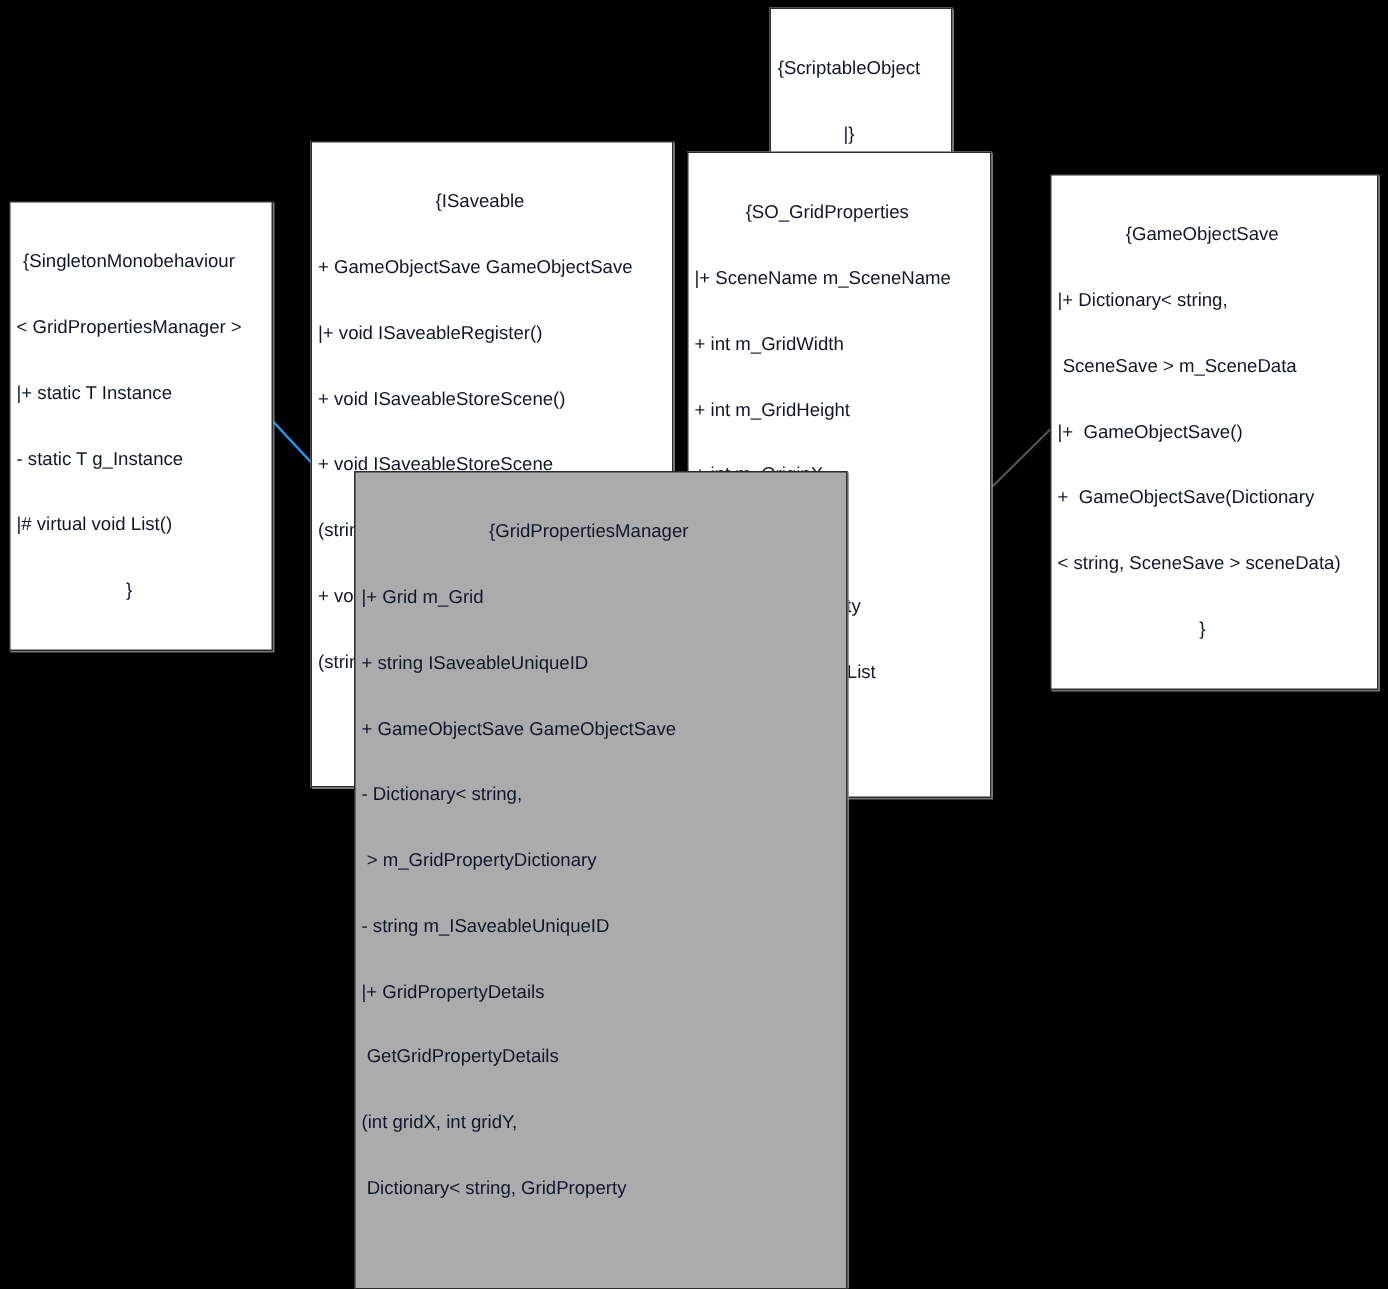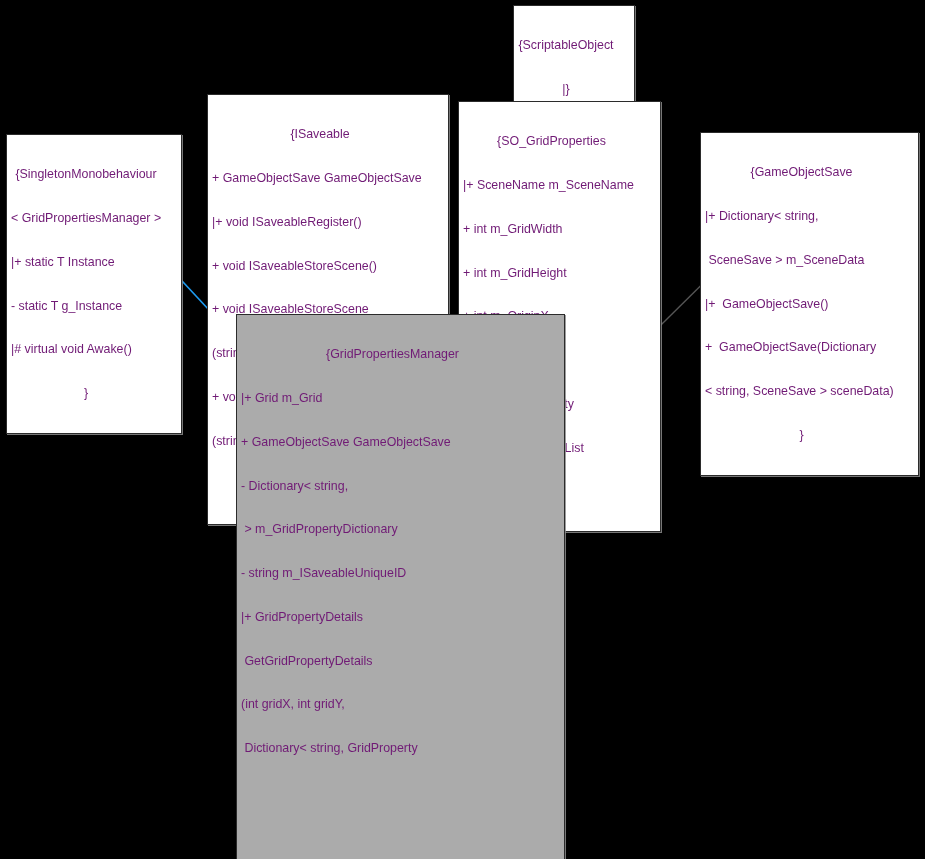--- a/index.html
+++ b/index.html
@@ -21,21 +21,21 @@
     top: 0;
     width: 925px;
     height: 859px;
     pointer-events: none;
   }
   .node {
     position: absolute;
     box-sizing: border-box;
     border: 1px solid #2b2b2b;
     background: #ffffff;
-    color: #701a75;
+    color: #0f172a;
     font-size: 12.4px;
     line-height: 14.6px;
     padding: 3px 20px 3px 4px;
     white-space: pre;
     z-index: 2;
     box-shadow: 1px 1px 0 rgba(140,140,140,0.85);
   }
   .node.grey {
     background: #ababab;
   }
@@ -89,21 +89,21 @@
   <div class="node" style="left:513px; top:5px; width:122px;">
     <span class="ttl">{ScriptableObject</span>
     <span class="close">|}</span>
   </div>
 
   <div class="node" style="left:6px; top:134px; width:176px;">
     <span class="ttl">{SingletonMonobehaviour</span>
     <span class="mem">&lt; GridPropertiesManager &gt;</span>
     <span class="mem">|+ static T Instance</span>
     <span class="mem">- static T g_Instance</span>
-    <span class="mem">|# virtual void Awake()</span>
+    <span class="mem">|# virtual void List()</span>
     <span class="close">}</span>
   </div>
 
   <div class="node" style="left:207px; top:94px; width:242px;">
     <span class="ttl">{ISaveable</span>
     <span class="mem">+ GameObjectSave GameObjectSave</span>
     <span class="mem">|+ void ISaveableRegister()</span>
     <span class="mem">+ void ISaveableStoreScene()</span>
     <span class="mem">+ void ISaveableStoreScene</span>
     <span class="mem">(string sceneName)</span>
@@ -117,33 +117,34 @@
     <span class="mem">|+ SceneName m_SceneName</span>
     <span class="mem">+ int m_GridWidth</span>
     <span class="mem">+ int m_GridHeight</span>
     <span class="mem">+ int m_OriginX</span>
     <span class="mem">+ int m_OriginY</span>
     <span class="mem">+ List&lt; GridProperty</span>
     <span class="mem"> &gt; m_GridPropertyList</span>
     <span class="close">|}</span>
   </div>
 
-  <div class="node" style="left:700px; top:116px; width:219px;margin-top:16px;">
+  <div class="node" style="left:700px; top:116px; width:219px;">
     <span class="ttl">{GameObjectSave</span>
     <span class="mem">|+ Dictionary&lt; string,</span>
     <span class="mem"> SceneSave &gt; m_SceneData</span>
     <span class="mem">|+  GameObjectSave()</span>
     <span class="mem">+  GameObjectSave(Dictionary</span>
     <span class="mem">&lt; string, SceneSave &gt; sceneData)</span>
     <span class="close">}</span>
   </div>
 
   <div class="node grey" style="left:236px; top:314px; width:329px;">
     <span class="ttl">{GridPropertiesManager</span>
     <span class="mem">|+ Grid m_Grid</span>
+    <span class="mem">+ string ISaveableUniqueID</span>
     <span class="mem">+ GameObjectSave GameObjectSave</span>
     <span class="mem">- Dictionary&lt; string,</span>
     <span class="mem"> &gt; m_GridPropertyDictionary</span>
     <span class="mem">- string m_ISaveableUniqueID</span>
     <span class="mem">|+ GridPropertyDetails</span>
     <span class="mem"> GetGridPropertyDetails</span>
     <span class="mem">(int gridX, int gridY,</span>
     <span class="mem"> Dictionary&lt; string, GridProperty</span>
     
     

